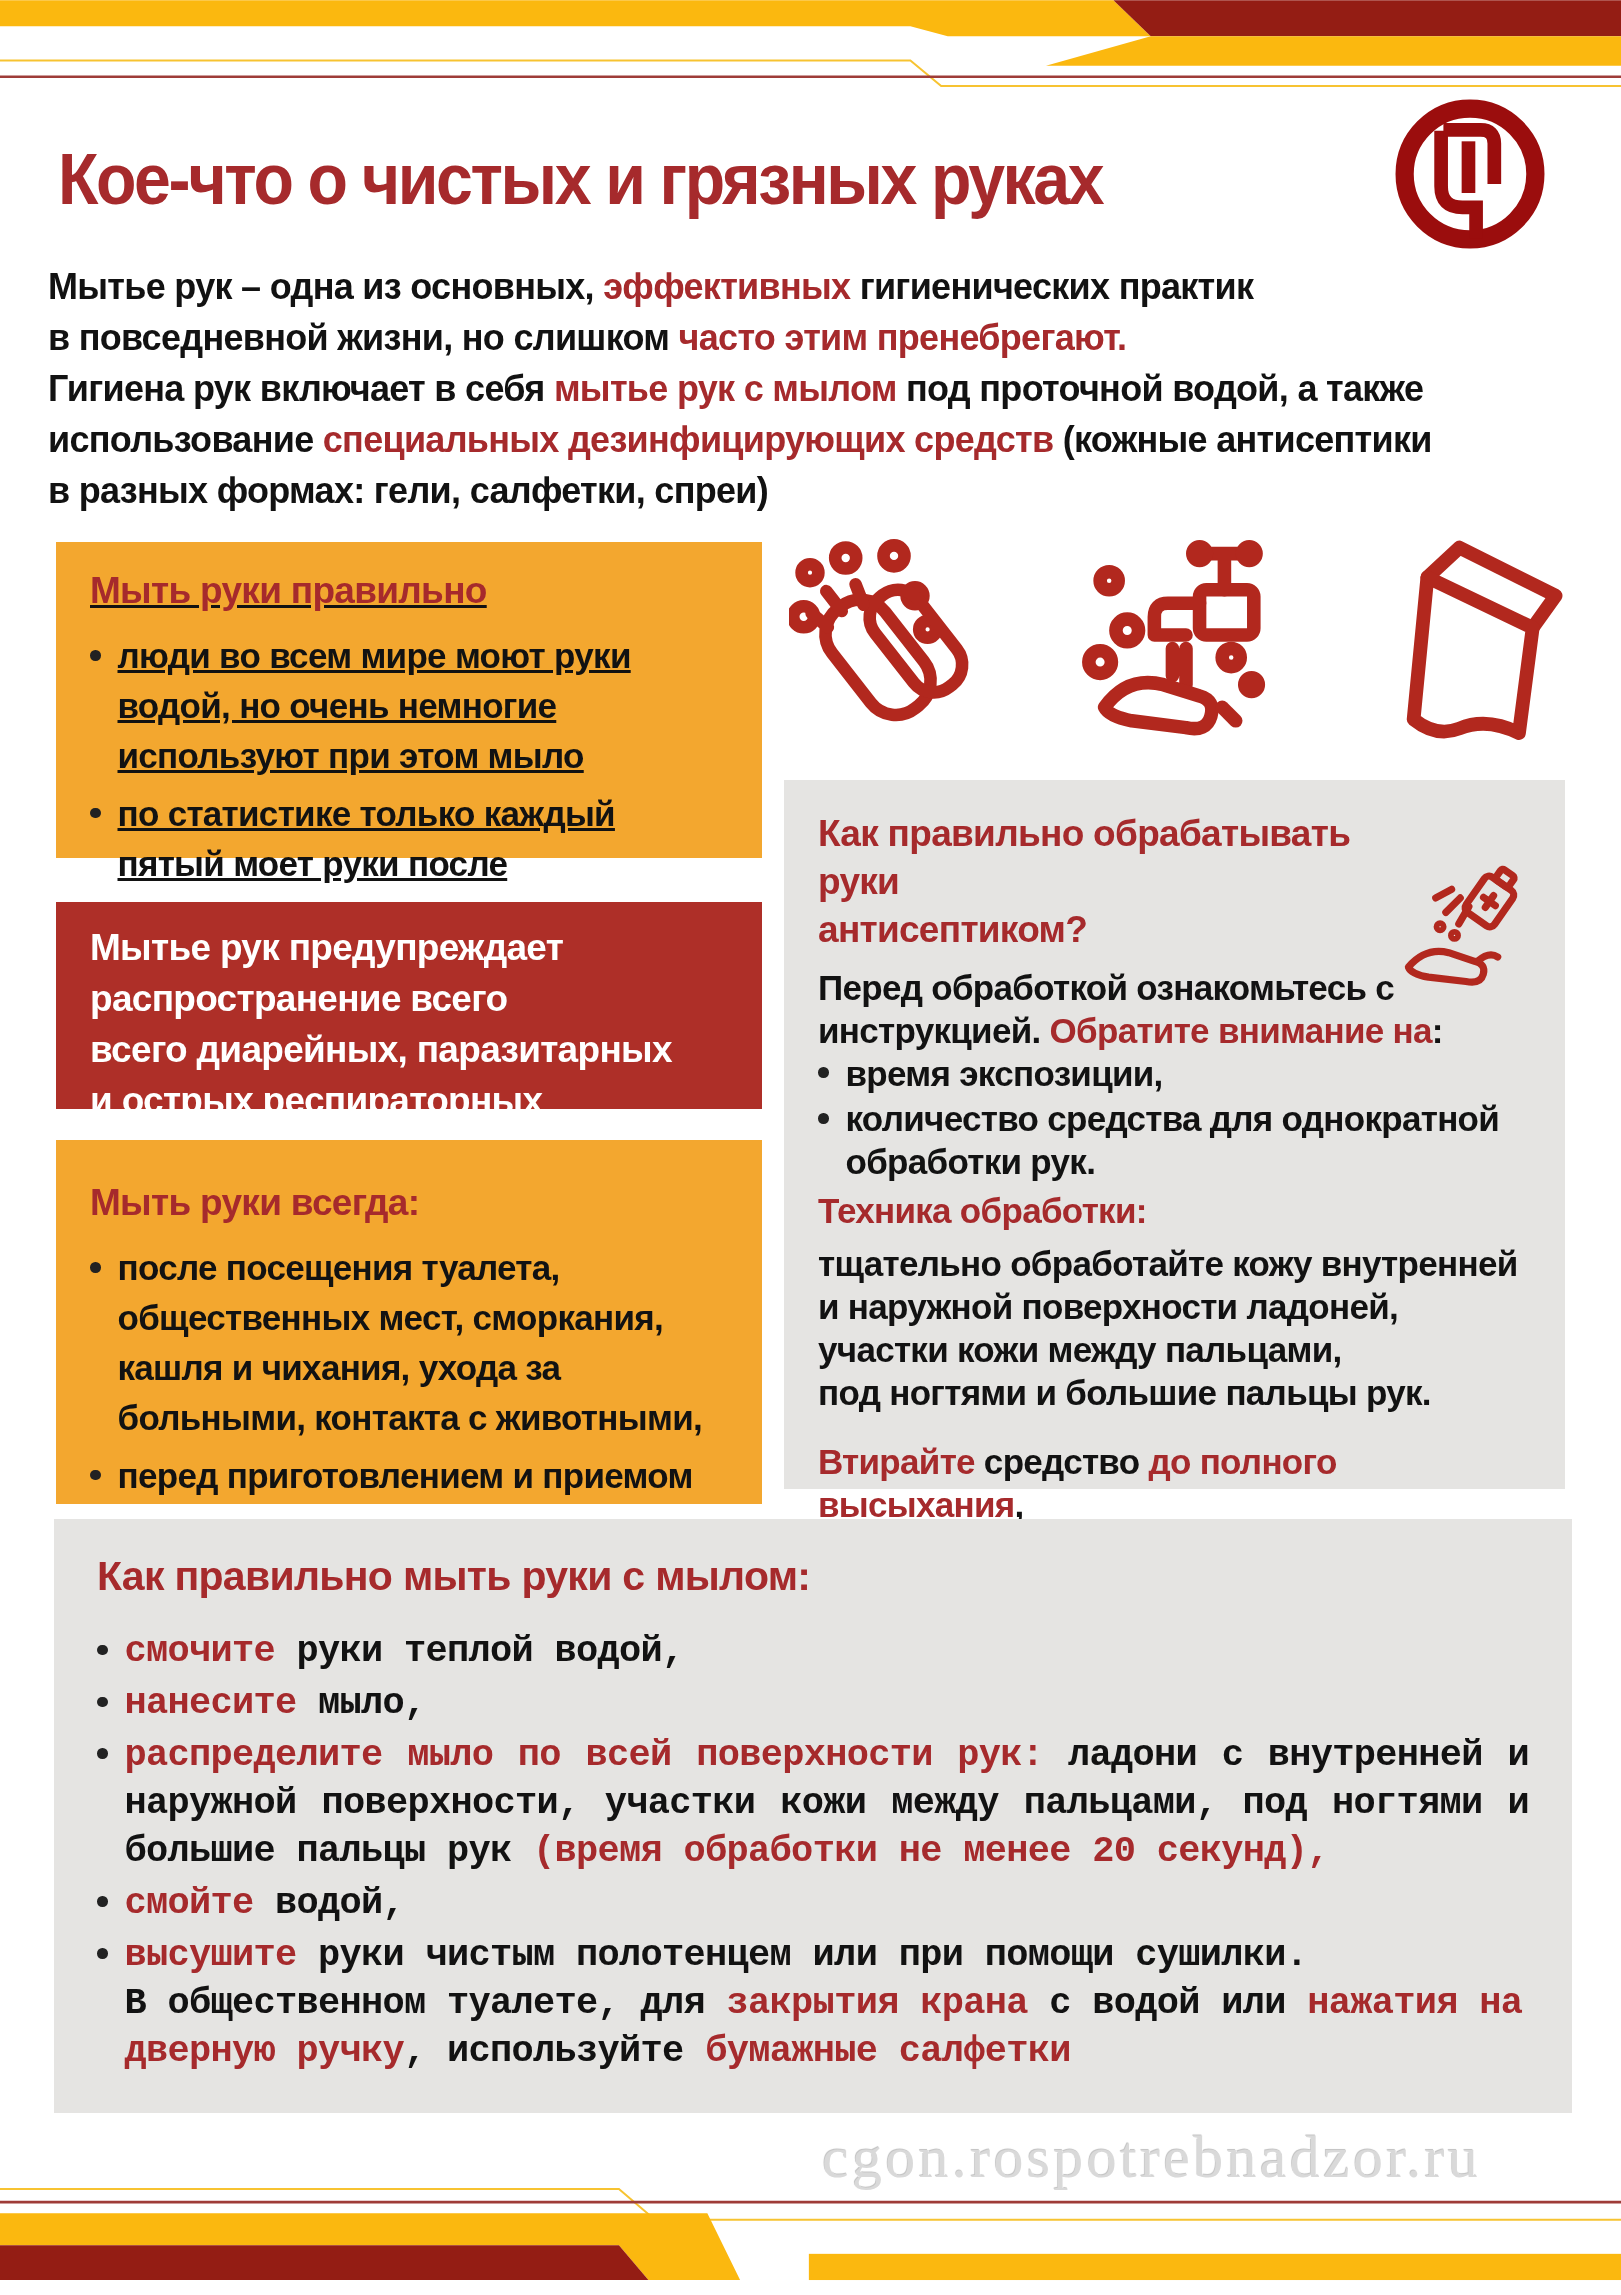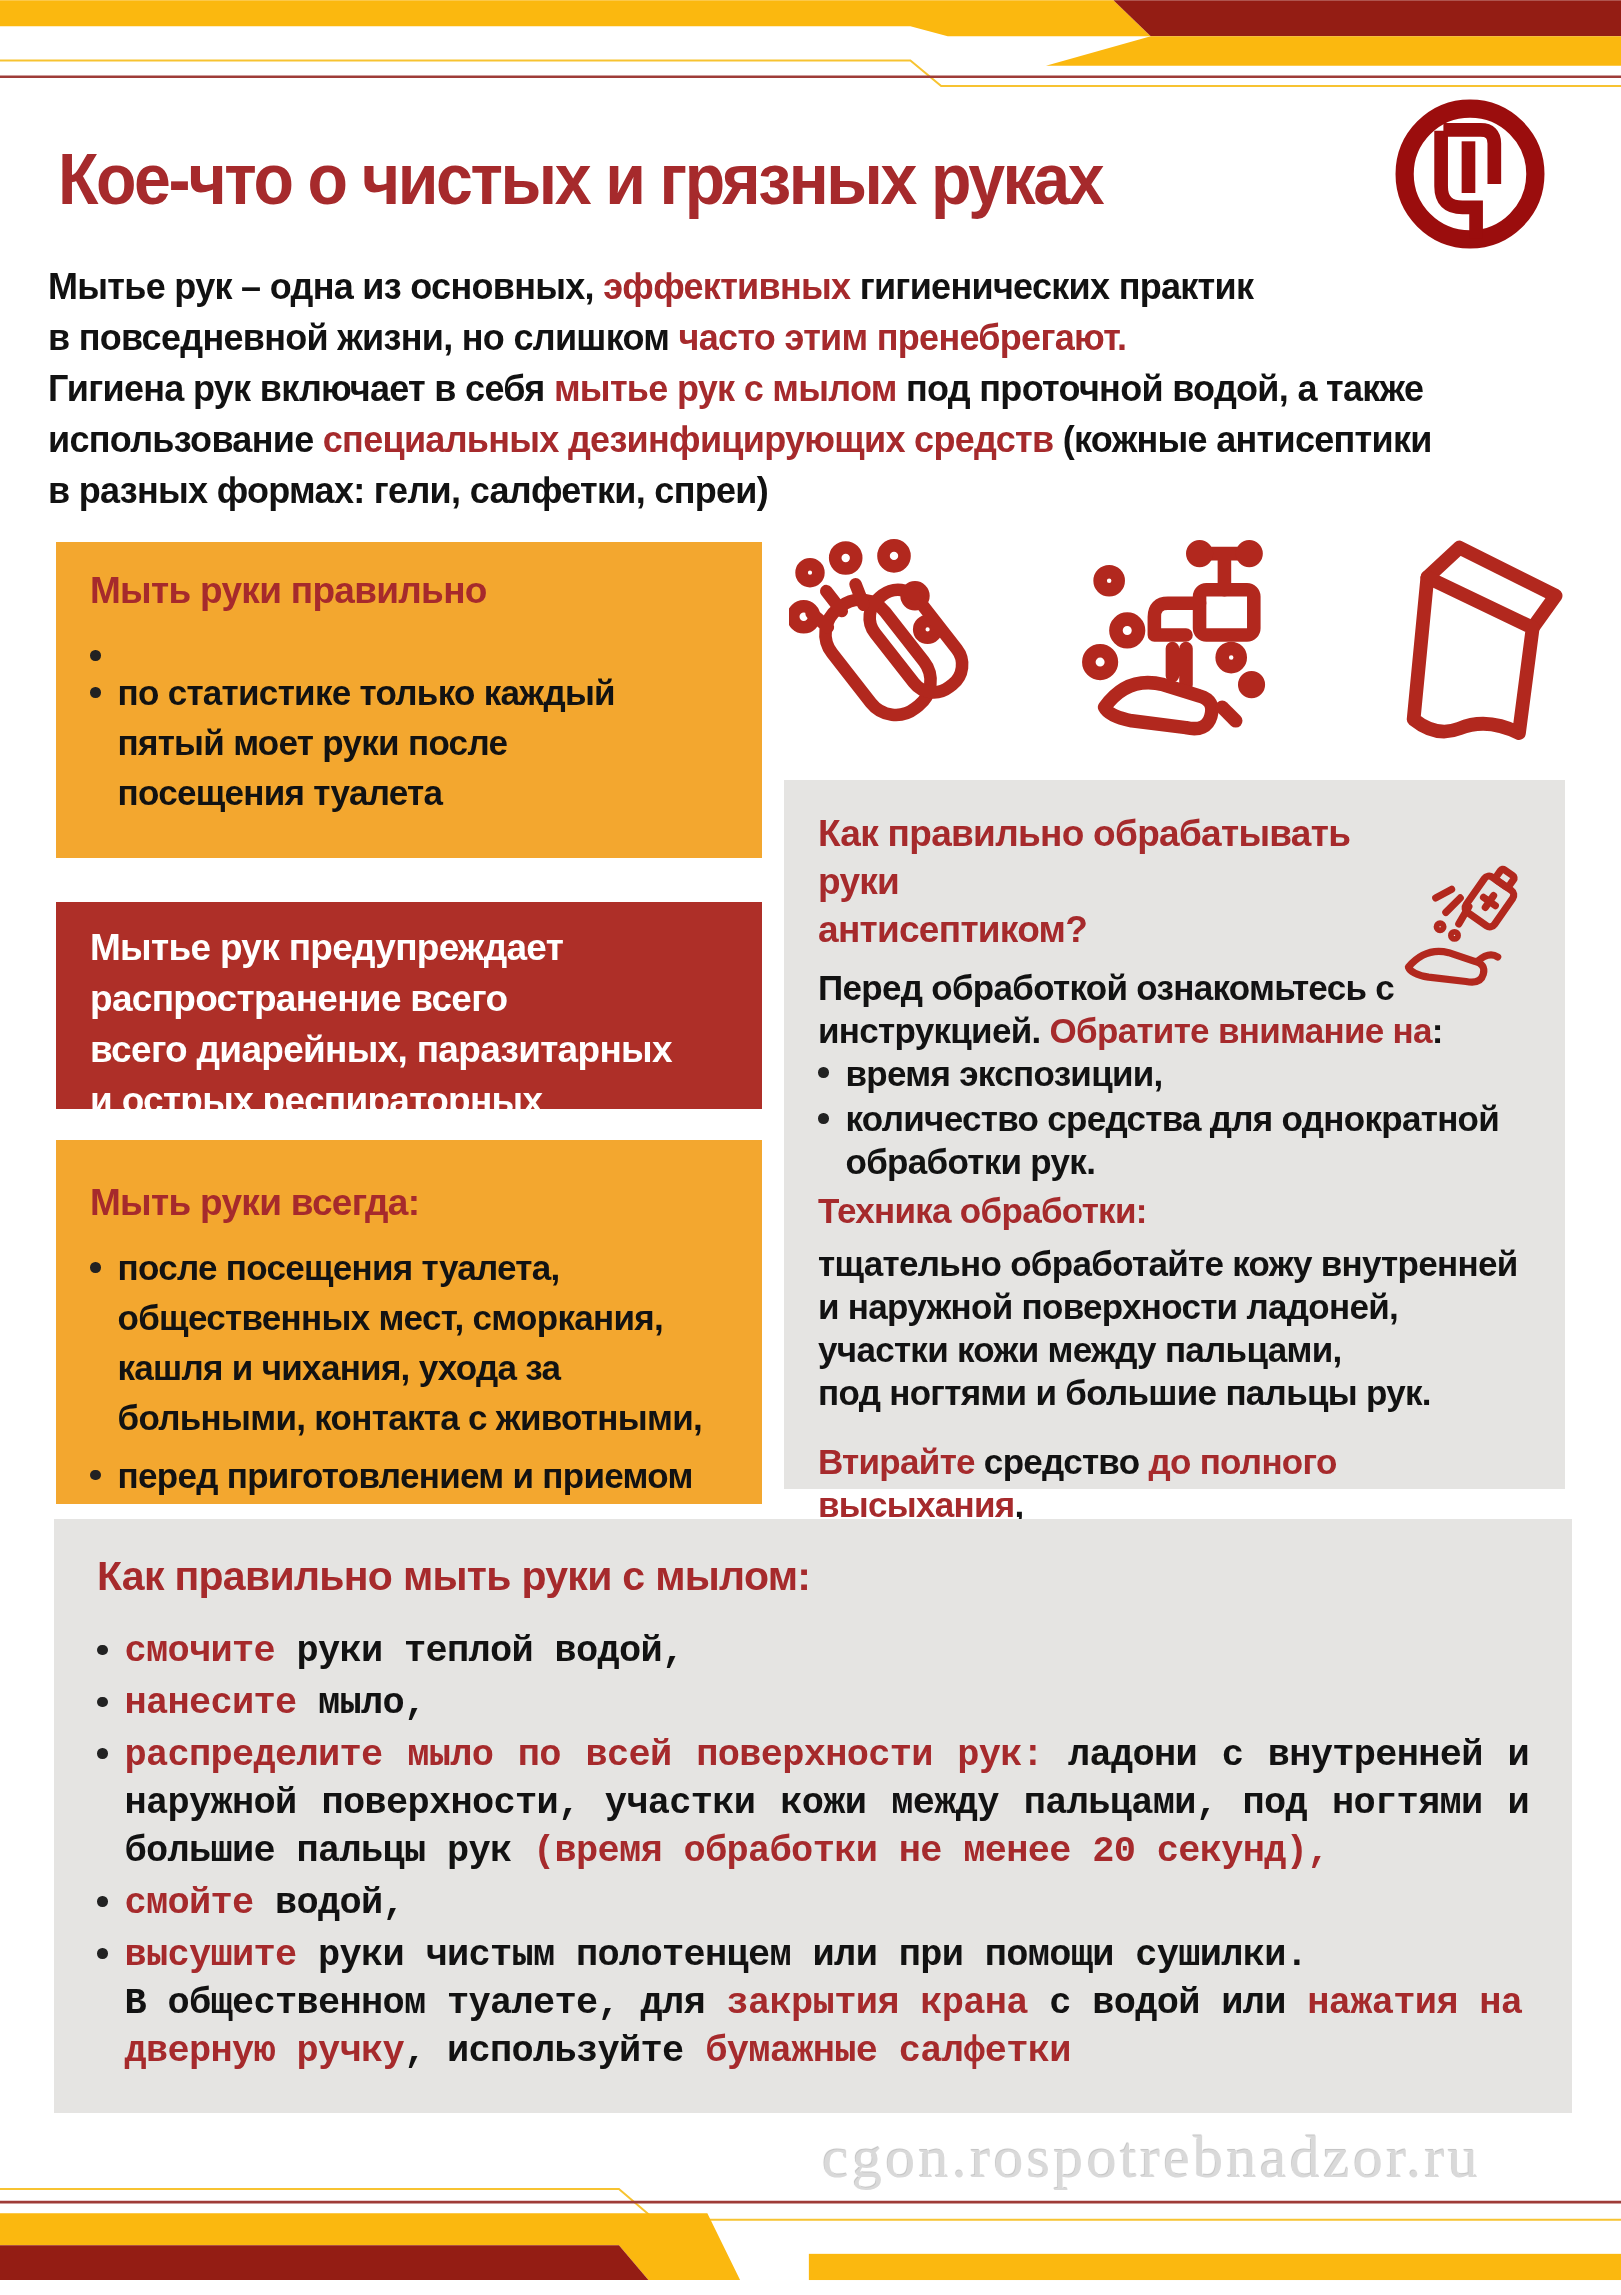--- a/index.html
+++ b/index.html
@@ -34,21 +34,21 @@
   .logo .mono{fill:none;stroke:#9B0D0D;stroke-width:9;stroke-linecap:square;}
 
   
   .intro{left:48px;top:261px;width:1536px;font-size:36px;line-height:51px;letter-spacing:-0.7px;}
 
   
   .box{position:absolute;left:56px;width:706px;padding:26px 34px;}
   .box-orange{background:var(--orange-box);}
   .box-maroon{background:var(--maroon-box);}
   .box-title{font-size:37px;line-height:46px;letter-spacing:-0.7px;color:var(--accent-red);margin-bottom:17px;}
-  .box1{top:542px;height:316px;}
+  .box1{top:542px;height:316px;text-decoration:underline;}
   .box2{top:902px;height:207px;padding-top:20px;font-size:37px;line-height:51px;color:#fff;letter-spacing:-0.7px;}
   .box3{top:1140px;height:364px;padding-top:40px;}
   ul.blist{list-style:none;}
   ul.blist li{display:flex;gap:17px;margin-bottom:7.9px;font-size:35px;line-height:50px;letter-spacing:-0.7px;}
   ul.blist .dot{flex:none;width:10.5px;height:10.5px;border-radius:50%;background:#222;margin-top:19px;}
   .box1 ul.blist li span.btext{max-width:554px;}
 
   
   .iconart{stroke:var(--icon-red);fill:none;stroke-linecap:round;stroke-linejoin:round;}
 
@@ -106,20 +106,21 @@
     <span>Гигиена рук включает в себя </span><span class="red">мытье рук с мылом</span><span> под проточной водой, а также</span><br>
     <span>использование </span><span class="red">специальных дезинфицирующих средств</span><span> (кожные антисептики</span><br>
     <span>в разных формах: гели, салфетки, спреи)</span>
   </div>
 
   <div class="box box-orange box1">
     <div class="box-title">Мыть руки правильно</div>
     <ul class="blist">
       <li>
           <span class="dot"></span>
+          <span class="btext">люди во всем мире моют руки водой, но очень немногие используют при этом мыло</span>
         </li>
       <li>
           <span class="dot"></span>
           <span class="btext">по статистике только каждый пятый моет руки после посещения туалета</span>
         </li>
     </ul>
   </div>
 
   <div class="box box-maroon box2">
     <div>Мытье рук предупреждает</div>

